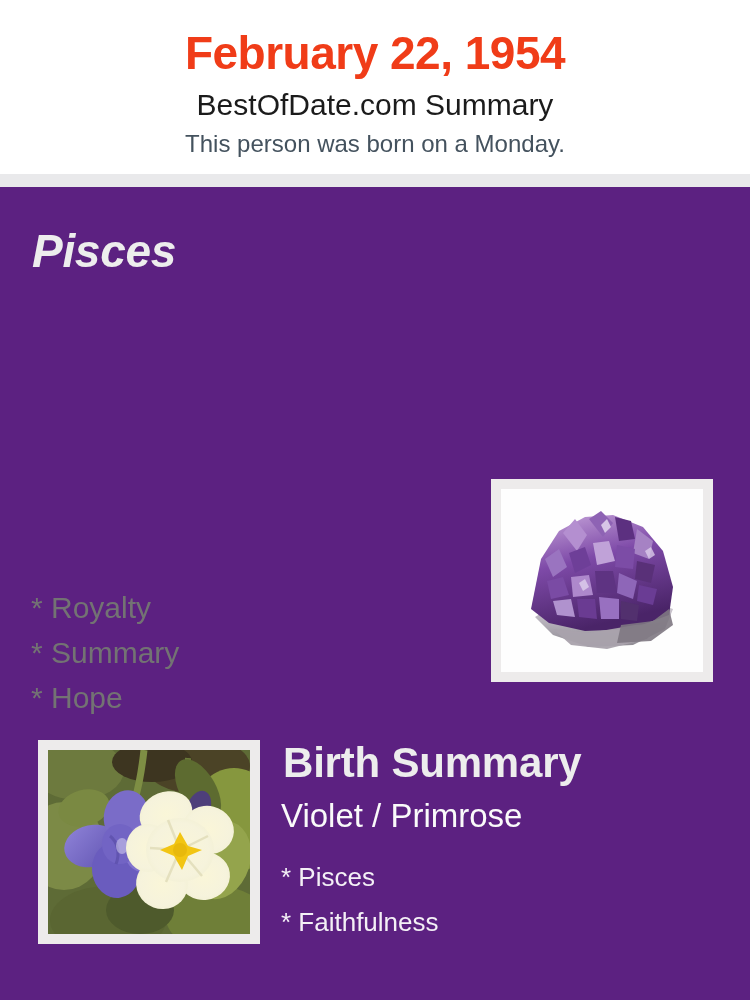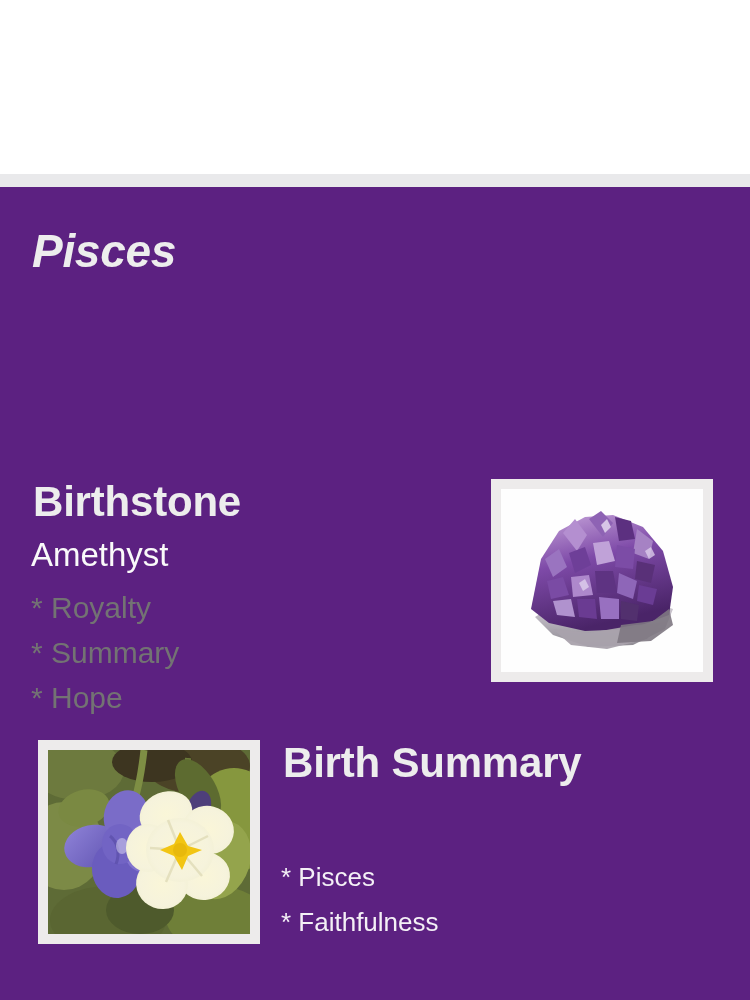--- a/index.html
+++ b/index.html
@@ -206,29 +206,32 @@
   .amethyst-svg { display: block; width: 100%; height: 100%; }
 
   
   .flower-svg { display: block; width: 100%; height: 100%; }
 </style>
 </head>
 <body>
 
 <div id="page">
 
+  <div class="header">
+    <div class="date-title">February 22, 1954</div>
+    <div class="site-summary">BestOfDate.com Summary</div>
+    <div class="born-line">This person was born on a Monday.</div>
+  </div>
 
   <div class="gray-divider"></div>
 
   <div class="purple-panel"></div>
 
   <div class="zodiac-name">Pisces</div>
 
-  <div class="birthstone-heading">Birthstone</div>
-  <div class="birthstone-name">Amethyst</div>
   <div class="birthstone-traits">
     <div class="trait">* Royalty</div>
     <div class="trait">* Summary</div>
     <div class="trait">* Hope</div>
   </div>
 
   <div class="photo-frame" id="amethyst-frame">
     <div class="photo-inner">
       <svg class="amethyst-svg" viewBox="0 0 202 183" preserveAspectRatio="xMidYMid meet">
         <defs>
@@ -272,20 +275,21 @@
         <polygon points="78,94 84,90 88,98 82,102" fill="#DFCFEC" opacity="0.8"></polygon>
         <polygon points="144,62 150,58 154,66 148,70" fill="#E0D1ED" opacity="0.75"></polygon>
 
         <path d="M52 140 L70 156 L106 160 L146 150 L160 134 L134 136 L88 144 Z" fill="#A9A2AC" opacity="0.95"></path>
         <path d="M120 136 L152 132 L168 120 L172 136 L150 152 L116 154 Z" fill="#7E7882" opacity="0.9"></path>
       </svg>
     </div>
   </div>
 
   <div class="flower-heading">Birth Summary</div>
+  <div class="flower-name">Violet / Primrose</div>
   <div class="flower-traits">
     <div class="trait">* Pisces</div>
     <div class="trait">* Faithfulness</div>
   </div>
 
   <div class="photo-frame" id="flower-frame">
     <div class="photo-inner">
       <svg class="flower-svg" viewBox="0 0 202 184" preserveAspectRatio="xMidYMid slice">
         <defs>
           <radialGradient id="prim" cx="0.5" cy="0.5" r="0.7">

